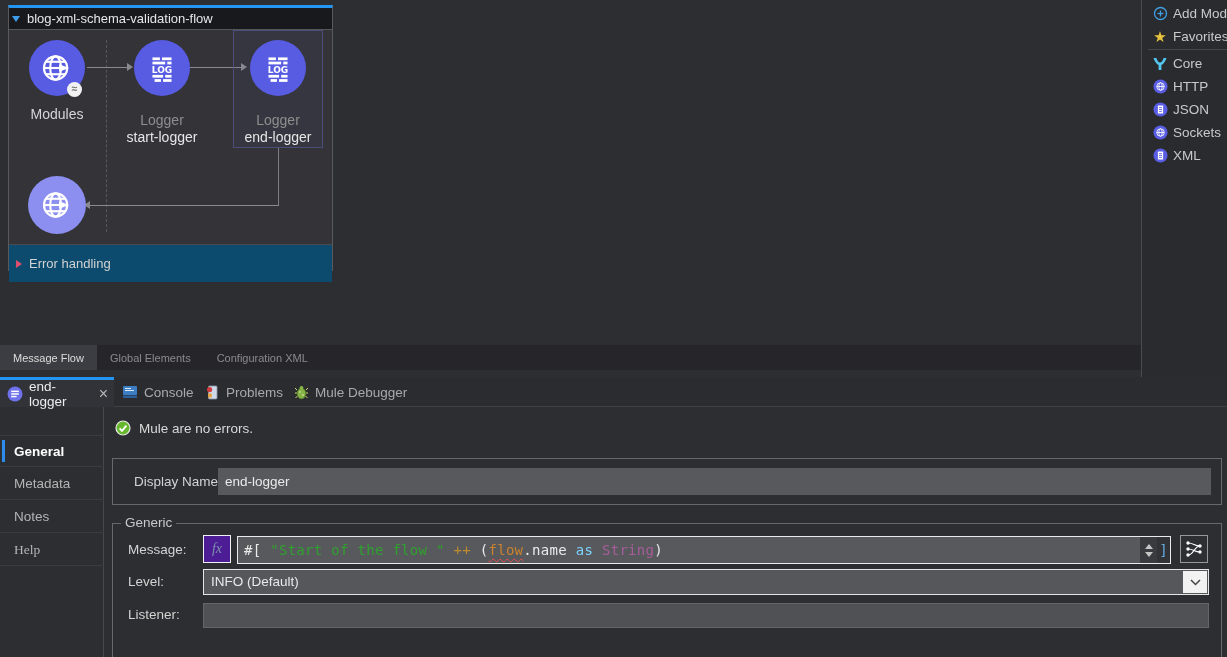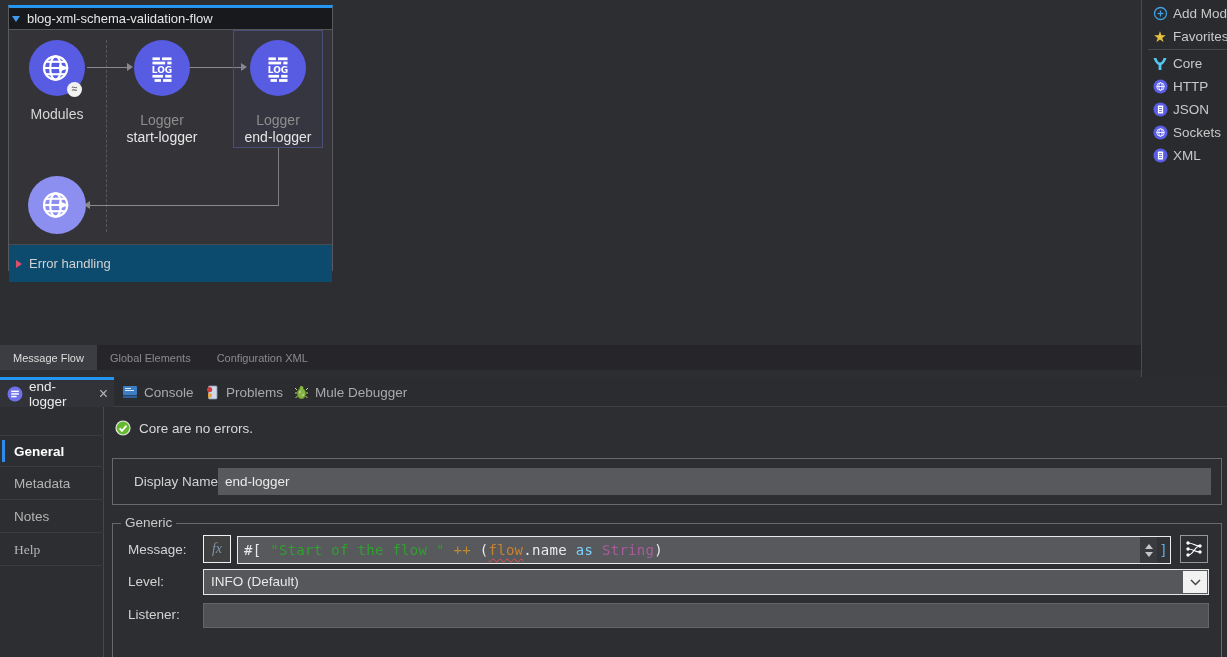--- a/index.html
+++ b/index.html
@@ -76,21 +76,21 @@
   .status-row{position:absolute;left:10px;top:13px;display:flex;align-items:center;gap:8px;
         font-size:13.5px;color:#d9d9d9;}
   .dn-box{position:absolute;left:7px;top:51px;width:1110px;height:47px;border:1px solid #68696d;}
   .dn-label{position:absolute;left:21px;top:0;height:45px;line-height:45px;font-size:13.5px;color:#d3d3d3;}
   .dn-input{position:absolute;left:105px;top:9px;width:993px;height:27px;background:#58595c;
         border:none;color:#eaeaea;font-size:13.5px;padding:0 7px;font-family:"Liberation Sans",sans-serif;}
   .group{position:absolute;left:7px;top:116px;width:1110px;height:150px;border:1px solid #68696d;}
   .legend{position:absolute;left:8px;top:-9px;background:#2d2e31;padding:0 4px;
         font-size:13.5px;color:#c9c9c9;}
   .f-label{position:absolute;left:15px;font-size:13.5px;color:#d3d3d3;}
-  .fx-btn{position:absolute;left:90px;top:11px;width:28px;height:28px;background:#404040;
+  .fx-btn{position:absolute;left:90px;top:11px;width:28px;height:28px;background:#4c1d95;
         border:1px solid #eef2f6;display:flex;align-items:center;justify-content:center;
         font-family:"Liberation Serif",serif;font-style:italic;font-size:14px;color:#7d93ad;}
   .expr{position:absolute;left:124px;top:12px;width:934px;height:28px;border:1px solid #eaeaea;
         display:flex;background:#323337;}
   .code{flex:1;background:#58595c;font-family:"DejaVu Sans Mono",monospace;font-size:14px;
         letter-spacing:0.3px;line-height:26px;padding-left:6px;white-space:pre;overflow:hidden;}
   .seg-plain{color:#eaeaea;}
   .seg-string{color:#2fa12f;}
   .seg-operator{color:#bd8b2e;}
   .seg-identifier-error{color:#c9822e;text-decoration:underline wavy #e34f4f;text-underline-offset:3px;
@@ -386,21 +386,21 @@
           <span>Help</span>
         </div>
       </div>
 
       <div class="content">
         <div class="status-row">
           <svg width="16" height="16" viewBox="0 0 16 16">
             <circle cx="8" cy="8" r="7" fill="#66b82e" stroke="#e9e9e9" stroke-width="1.2"></circle>
             <path d="M4.6 8.3 L7 10.8 L11.4 5.6" fill="none" stroke="#ffffff" stroke-width="1.8"></path>
           </svg>
-          <span>Core are no errors.</span>
+          <span>Mule are no errors.</span>
         </div>
 
         <div class="dn-box">
           <span class="dn-label">Display Name:</span>
           <input class="dn-input" type="text" value="end-logger" style="">
         </div>
 
         <div class="group">
           <span class="legend">Generic</span>
 

